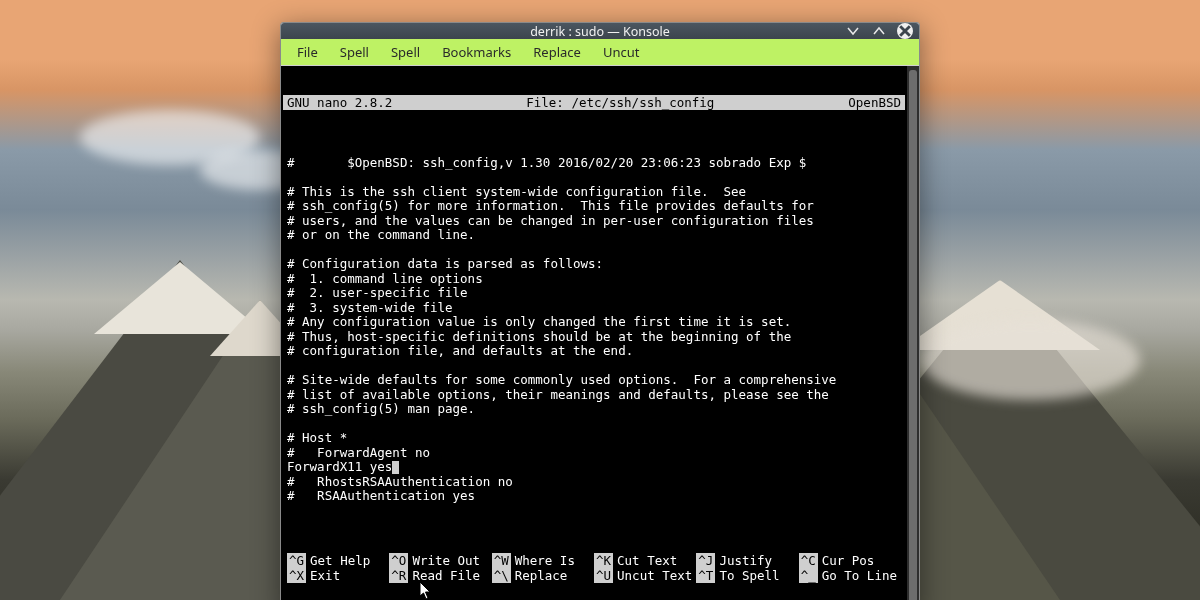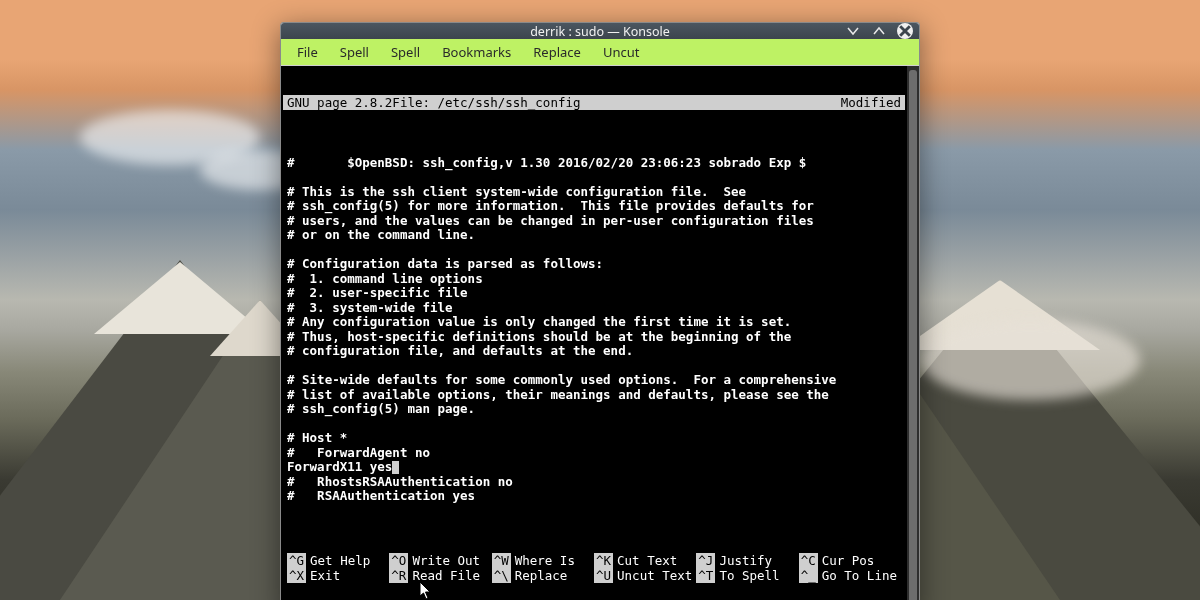--- a/index.html
+++ b/index.html
@@ -94,23 +94,23 @@
     display:flex; flex-direction:column;
   }
   .scroll-thumb { flex:1; margin:4px 2px; background:#6d6d6d; border-radius:3px; }
 
   .nano-header {
     background:#cfcfcf; color:#000;
     display:flex; padding:0 4px;
     font-family: "DejaVu Sans Mono",monospace;
     font-size:12.5px; line-height:15px;
   }
-  .nano-header .mid { flex:1; text-align:left; }
+  .nano-header .mid { flex:1; text-align:center; }
 
-  .nano-body { padding: 2px 4px 1px 4px; min-height: 385px; font-weight: bold; }
+  .nano-body { padding: 2px 4px 1px 4px; min-height: 385px; }
   .cursor-block { display:inline-block; width:7px; height:13px; background:#cfcfcf; vertical-align:text-bottom; }
 
   .nano-shortcuts {
     display:grid;
     grid-template-columns: repeat(6, 1fr);
     font-family:"DejaVu Sans Mono",monospace;
     font-size:12.5px; line-height:15px;
     color:#fff; padding:0 4px 1px 4px;
   }
   .sc { display:flex; gap:4px; align-items:baseline; }
@@ -169,23 +169,23 @@
     <div class="menu-item">Spell</div>
     <div class="menu-item">Spell</div>
     <div class="menu-item">Bookmarks</div>
     <div class="menu-item">Replace</div>
     <div class="menu-item">Uncut</div>
   </div>
 
   <div class="term-wrap">
     <div class="terminal">
       <div class="nano-header">
-        <span>GNU page 2.8.2</span>
+        <span>GNU nano 2.8.2</span>
         <span class="mid">File: /etc/ssh/ssh_config</span>
-        <span>Modified</span>
+        <span>OpenBSD</span>
       </div>
       <div class="nano-body" id="nano-body"><div>&nbsp;</div><div>#       $OpenBSD: ssh_config,v 1.30 2016/02/20 23:06:23 sobrado Exp $</div><div>&nbsp;</div><div># This is the ssh client system-wide configuration file.  See</div><div># ssh_config(5) for more information.  This file provides defaults for</div><div># users, and the values can be changed in per-user configuration files</div><div># or on the command line.</div><div>&nbsp;</div><div># Configuration data is parsed as follows:</div><div>#  1. command line options</div><div>#  2. user-specific file</div><div>#  3. system-wide file</div><div># Any configuration value is only changed the first time it is set.</div><div># Thus, host-specific definitions should be at the beginning of the</div><div># configuration file, and defaults at the end.</div><div>&nbsp;</div><div># Site-wide defaults for some commonly used options.  For a comprehensive</div><div># list of available options, their meanings and defaults, please see the</div><div># ssh_config(5) man page.</div><div>&nbsp;</div><div># Host *</div><div>#   ForwardAgent no</div><div><span>ForwardX11 yes</span><span class="cursor-block"></span></div><div>#   RhostsRSAAuthentication no</div><div>#   RSAAuthentication yes</div><div>&nbsp;</div></div>
       <div class="nano-shortcuts" id="nano-shortcuts"><div class="sc"><span class="kbd">^G</span><span>Get Help</span></div><div class="sc"><span class="kbd">^O</span><span>Write Out</span></div><div class="sc"><span class="kbd">^W</span><span>Where Is</span></div><div class="sc"><span class="kbd">^K</span><span>Cut Text</span></div><div class="sc"><span class="kbd">^J</span><span>Justify</span></div><div class="sc"><span class="kbd">^C</span><span>Cur Pos</span></div><div class="sc"><span class="kbd">^X</span><span>Exit</span></div><div class="sc"><span class="kbd">^R</span><span>Read File</span></div><div class="sc"><span class="kbd">^\</span><span>Replace</span></div><div class="sc"><span class="kbd">^U</span><span>Uncut Text</span></div><div class="sc"><span class="kbd">^T</span><span>To Spell</span></div><div class="sc"><span class="kbd">^_</span><span>Go To Line</span></div></div>
     </div>
     <div class="scrollbar">
       <div class="scroll-thumb"></div>
     </div>
   </div>
 
 </div>

